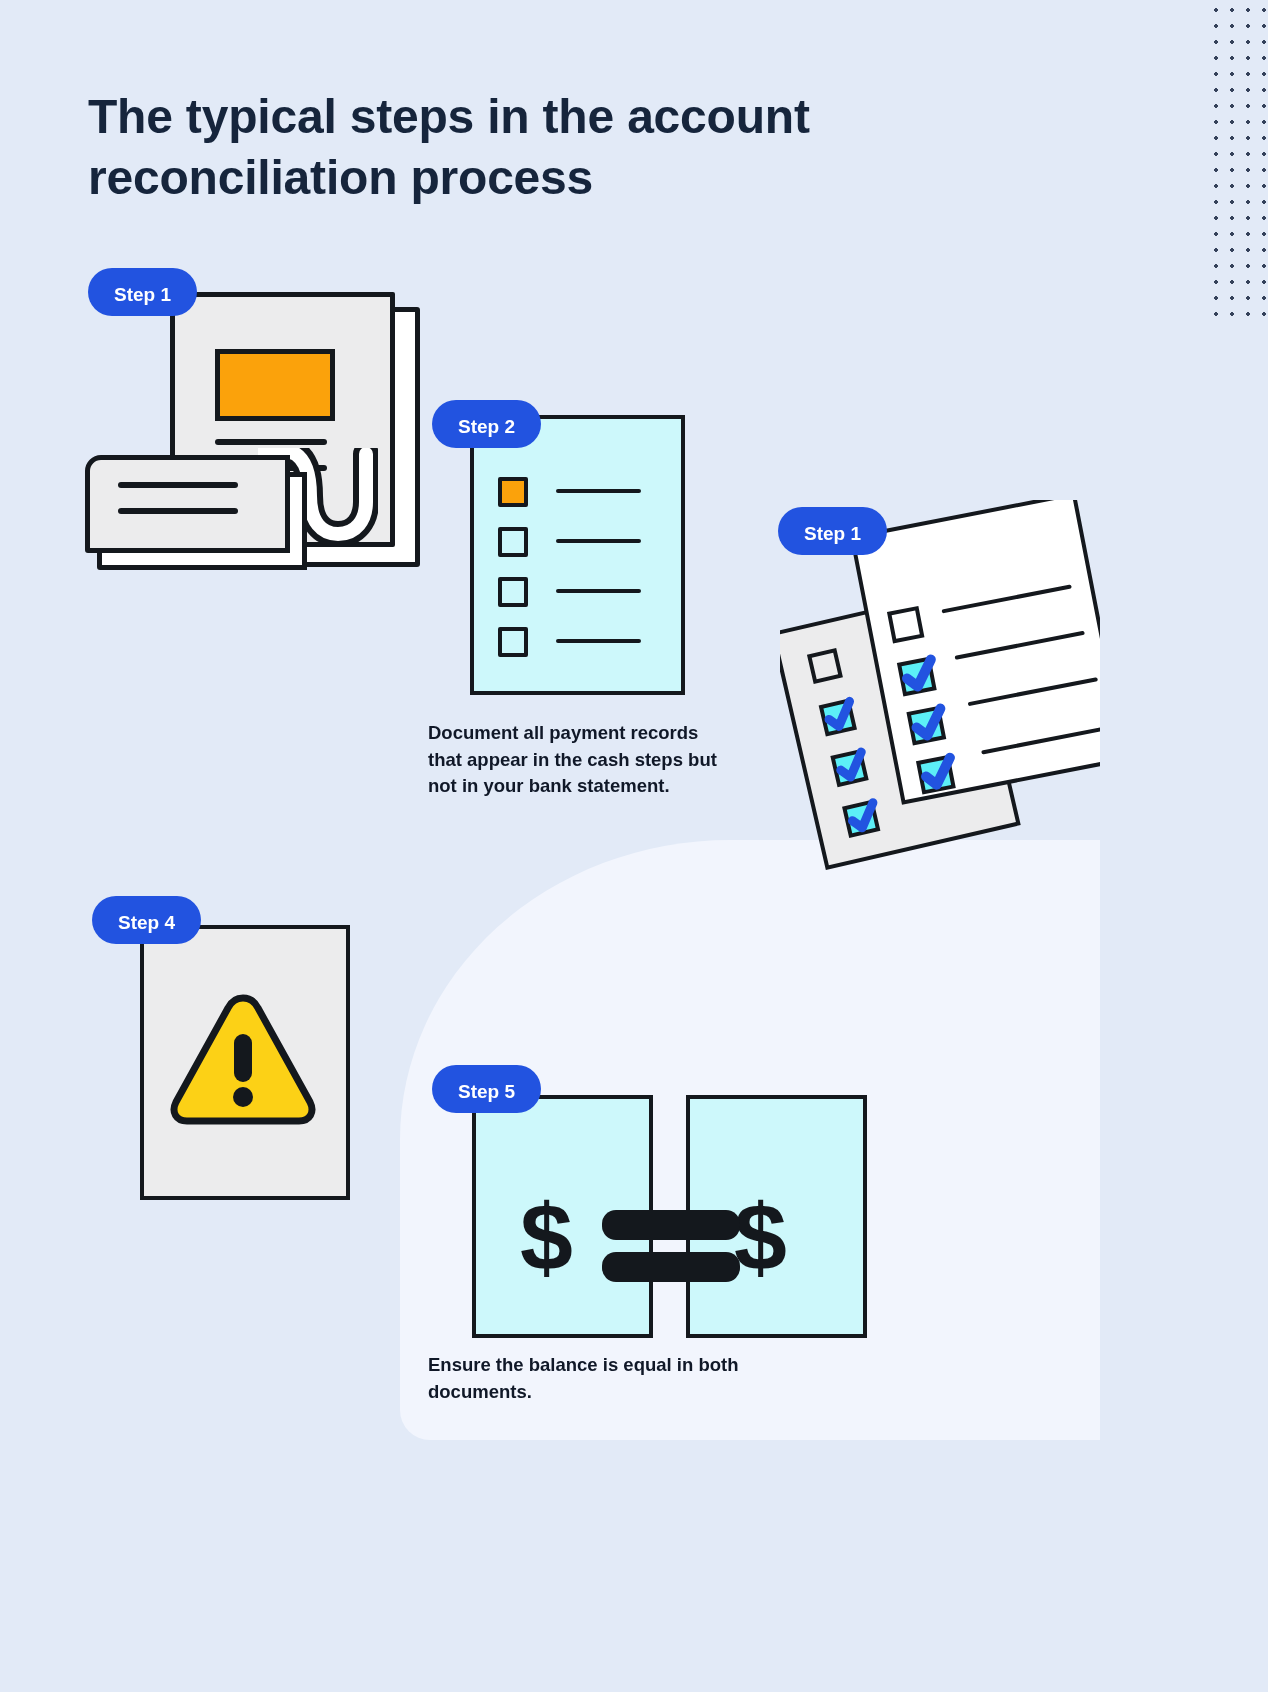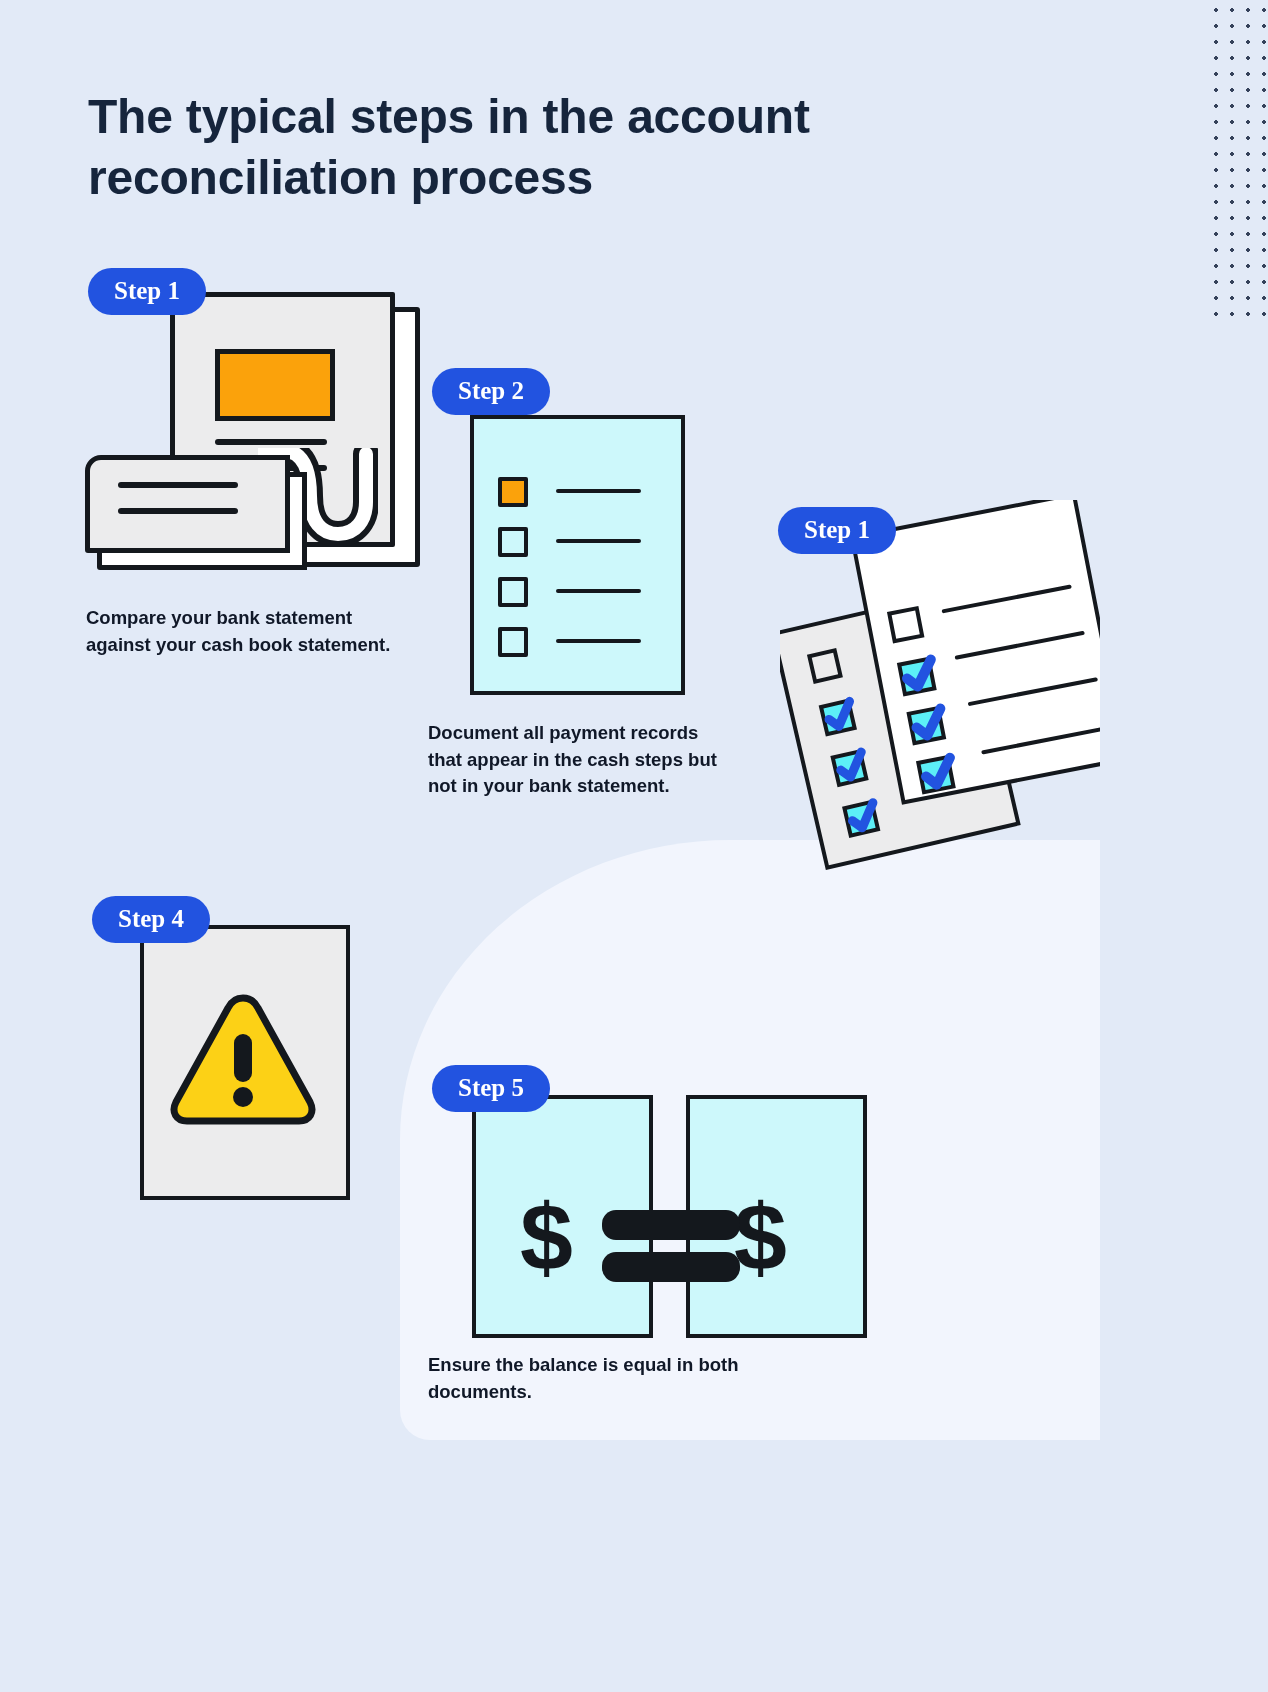--- a/index.html
+++ b/index.html
@@ -32,26 +32,25 @@
   .title{
     position:absolute;left:88px;top:86px;width:760px;
     font-size:48px;line-height:1.28;font-weight:bold;
     color:#16253c;letter-spacing:-0.2px;
   }
 
   
   .badge{
     position:absolute;z-index:40;
     background:#2253e0;color:#fff;
-    font-size:25px;font-weight:bold;
-    padding:10px 26px 12px 26px;
+    font-size:19px;font-weight:bold;
+    padding:17px 26px 12px 26px;
     border-radius:30px;
     line-height:1;
     white-space:nowrap;
-    font-family:Liberation Serif, serif;
   }
 
   
   .cap{
     position:absolute;
     font-size:18.5px;line-height:1.44;font-weight:bold;
     color:#101828;
   }
 
   
@@ -144,42 +143,41 @@
       <path d="M2 6 C2 6 8 2 22 2 C48 2 52 26 52 48 C52 74 64 86 80 86 C98 86 108 72 108 54 L108 6" fill="none" stroke="#14181d" stroke-width="26" stroke-linecap="round"></path>
       <path d="M2 6 C2 6 8 2 22 2 C48 2 52 26 52 48 C52 74 64 86 80 86 C98 86 108 72 108 54 L108 6" fill="none" stroke="#ffffff" stroke-width="14" stroke-linecap="round"></path>
     </svg>
     <div class="receipt-back"></div>
     <div class="receipt">
       <div class="rln rln1"></div>
       <div class="rln rln2"></div>
     </div>
   </div>
   <div class="badge" style="left:88px;top:268px;">Step 1</div>
-  <div class="cap" style="left:86px;top:605px;width:320px;">Compare your bank statement against your cash book statement.</div>
 
   <div class="s2">
     <div class="sheet"></div>
     <div class="row" style="top:62px;">
       <div class="box filled"></div>
       <div class="dash"></div>
     </div>
     <div class="row" style="top:112px;">
       <div class="box"></div>
       <div class="dash"></div>
     </div>
     <div class="row" style="top:162px;">
       <div class="box"></div>
       <div class="dash"></div>
     </div>
     <div class="row" style="top:212px;">
       <div class="box"></div>
       <div class="dash"></div>
     </div>
   </div>
-  <div class="badge" style="left:432px;top:368px;">Step 2</div>
+  <div class="badge" style="left:432px;top:400px;">Step 2</div>
   <div class="cap" style="left:428px;top:720px;width:300px;">Document all payment records that appear in the cash steps but not in your bank statement.</div>
 
   <div class="s3">
     <svg width="320" height="370" viewBox="0 0 320 370">
 
       <g transform="rotate(-13 110 230)">
         <rect x="18" y="110" width="196" height="240" fill="#ececed" stroke="#14181d" stroke-width="4"></rect>
         <rect x="48" y="140" width="26" height="26" fill="none" stroke="#14181d" stroke-width="4"></rect>
         <g>
           <rect x="48" y="192" width="28" height="28" fill="#5ceff7" stroke="#14181d" stroke-width="4"></rect>

